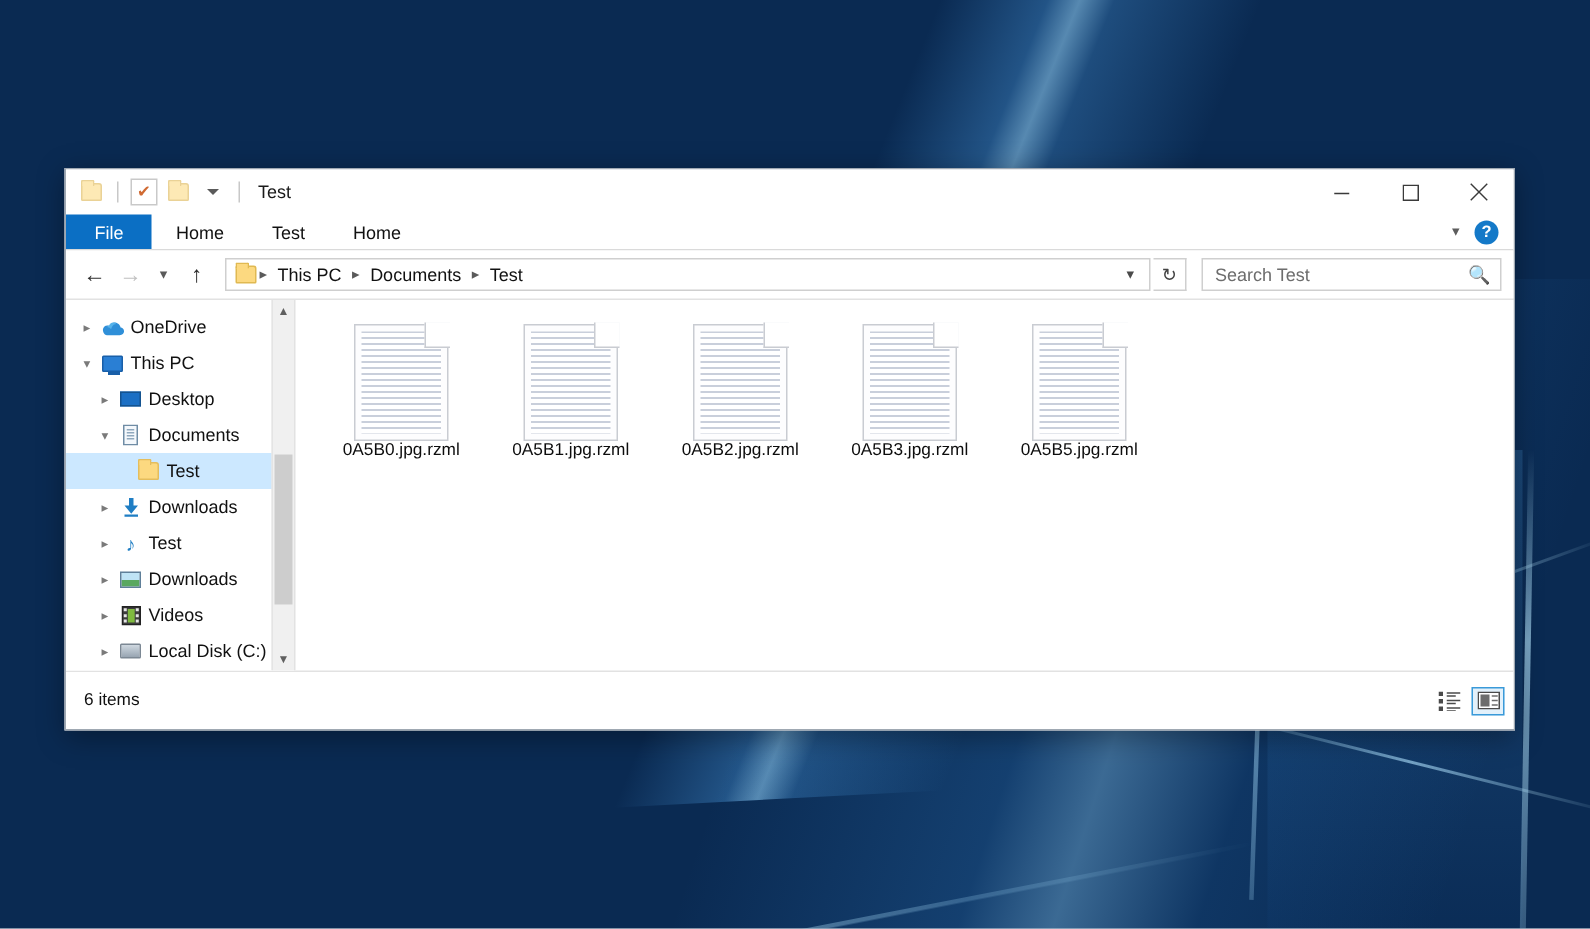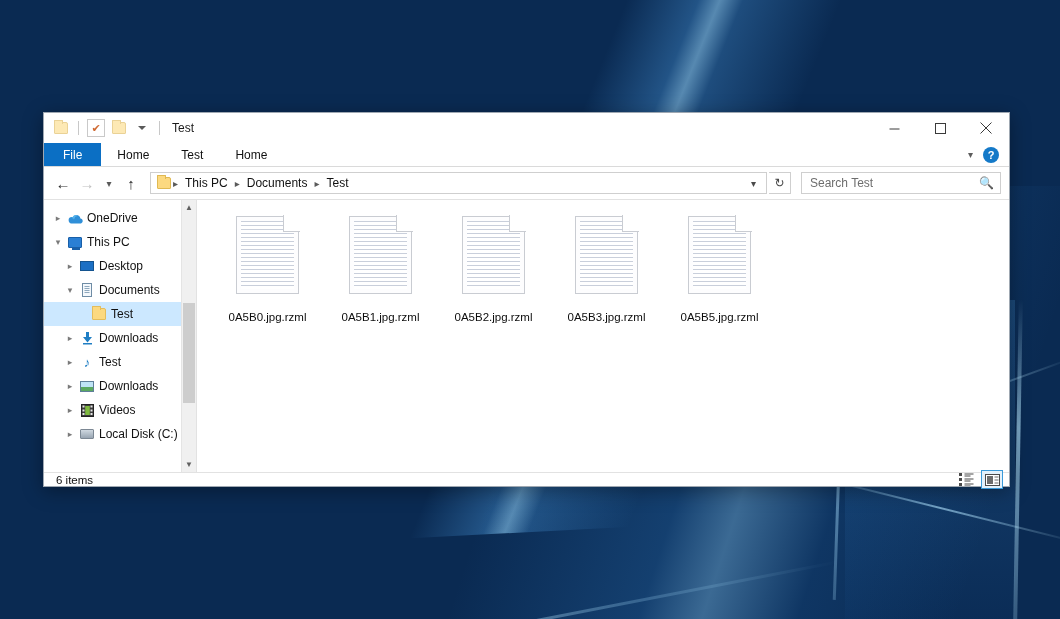--- a/index.html
+++ b/index.html
@@ -388,30 +388,30 @@
     border-bottom: 1px solid #c9ccd2;
   }
   .file-ico .fold-tri {
     position: absolute;
     right: -1px; top: -1px;
     width: 0; height: 0;
     border-left: 17px solid transparent;
     border-top: 17px solid #eceef1;
   }
   .file-name {
-    margin-top: 17px;
+    margin-top: 0;
     font-size: 11.5px;
     color: #0d0d0d;
     text-align: center;
     white-space: nowrap;
   }
 
   
   .statusbar {
-    height: 14px;
+    height: 39px;
     border-top: 1px solid #e2e2e2;
     background: #ffffff;
     display: flex;
     align-items: center;
     padding: 0 6px 0 12px;
     flex: none;
   }
   .status-text { font-size: 11.5px; color: #111; }
   .status-spacer { flex: 1; }
   .view-btns { display: flex; gap: 4px; align-items: center; }

